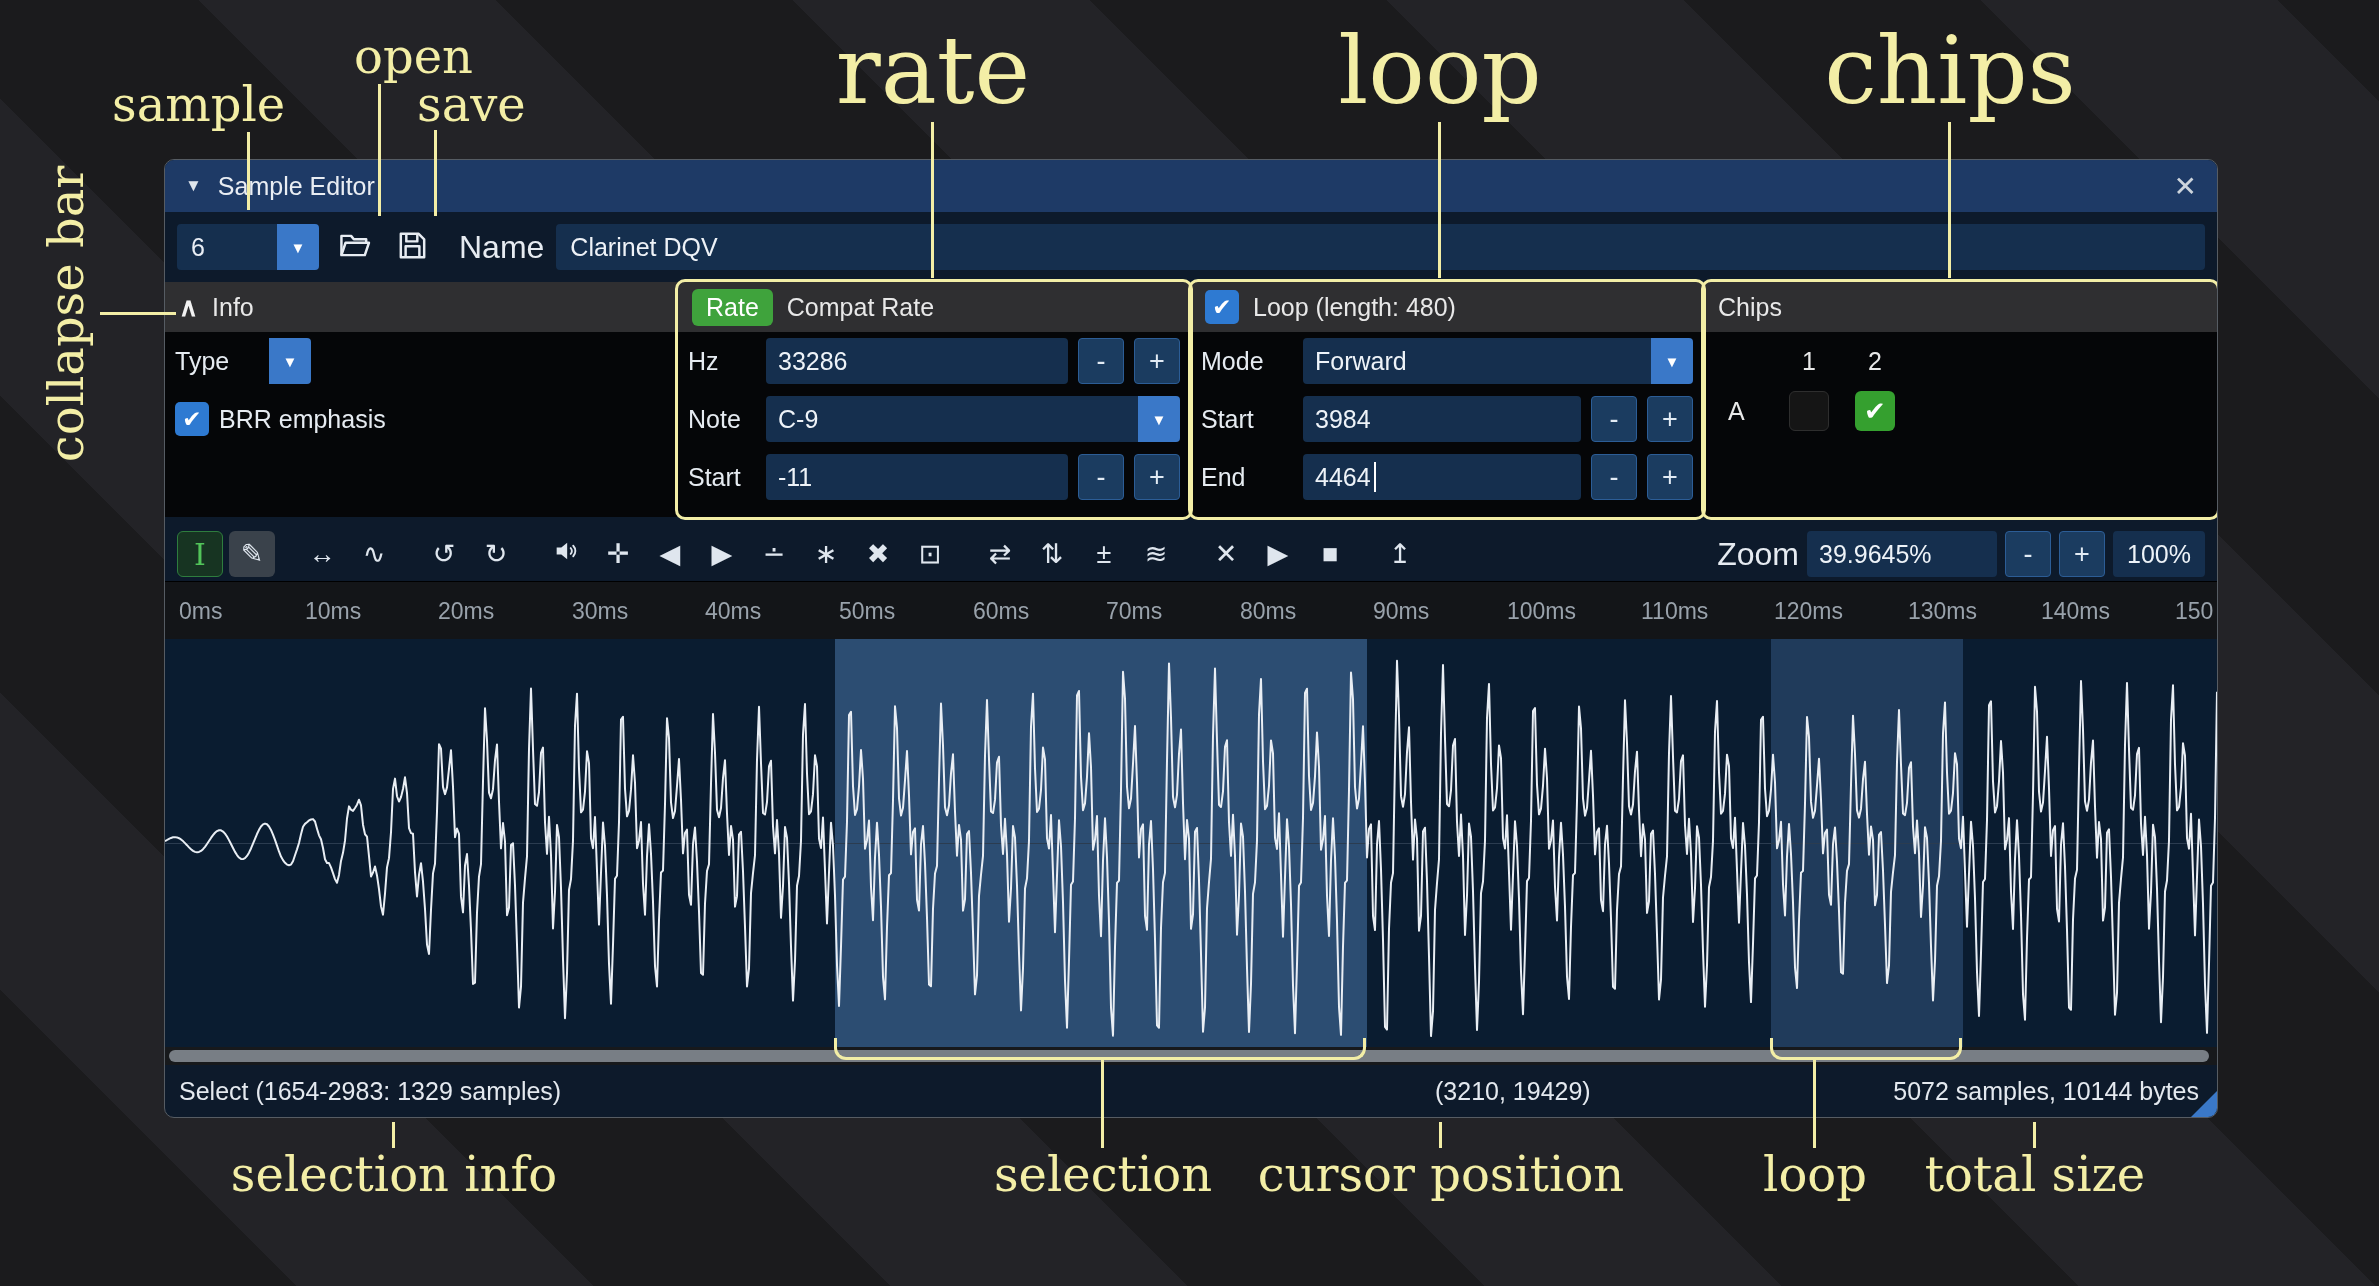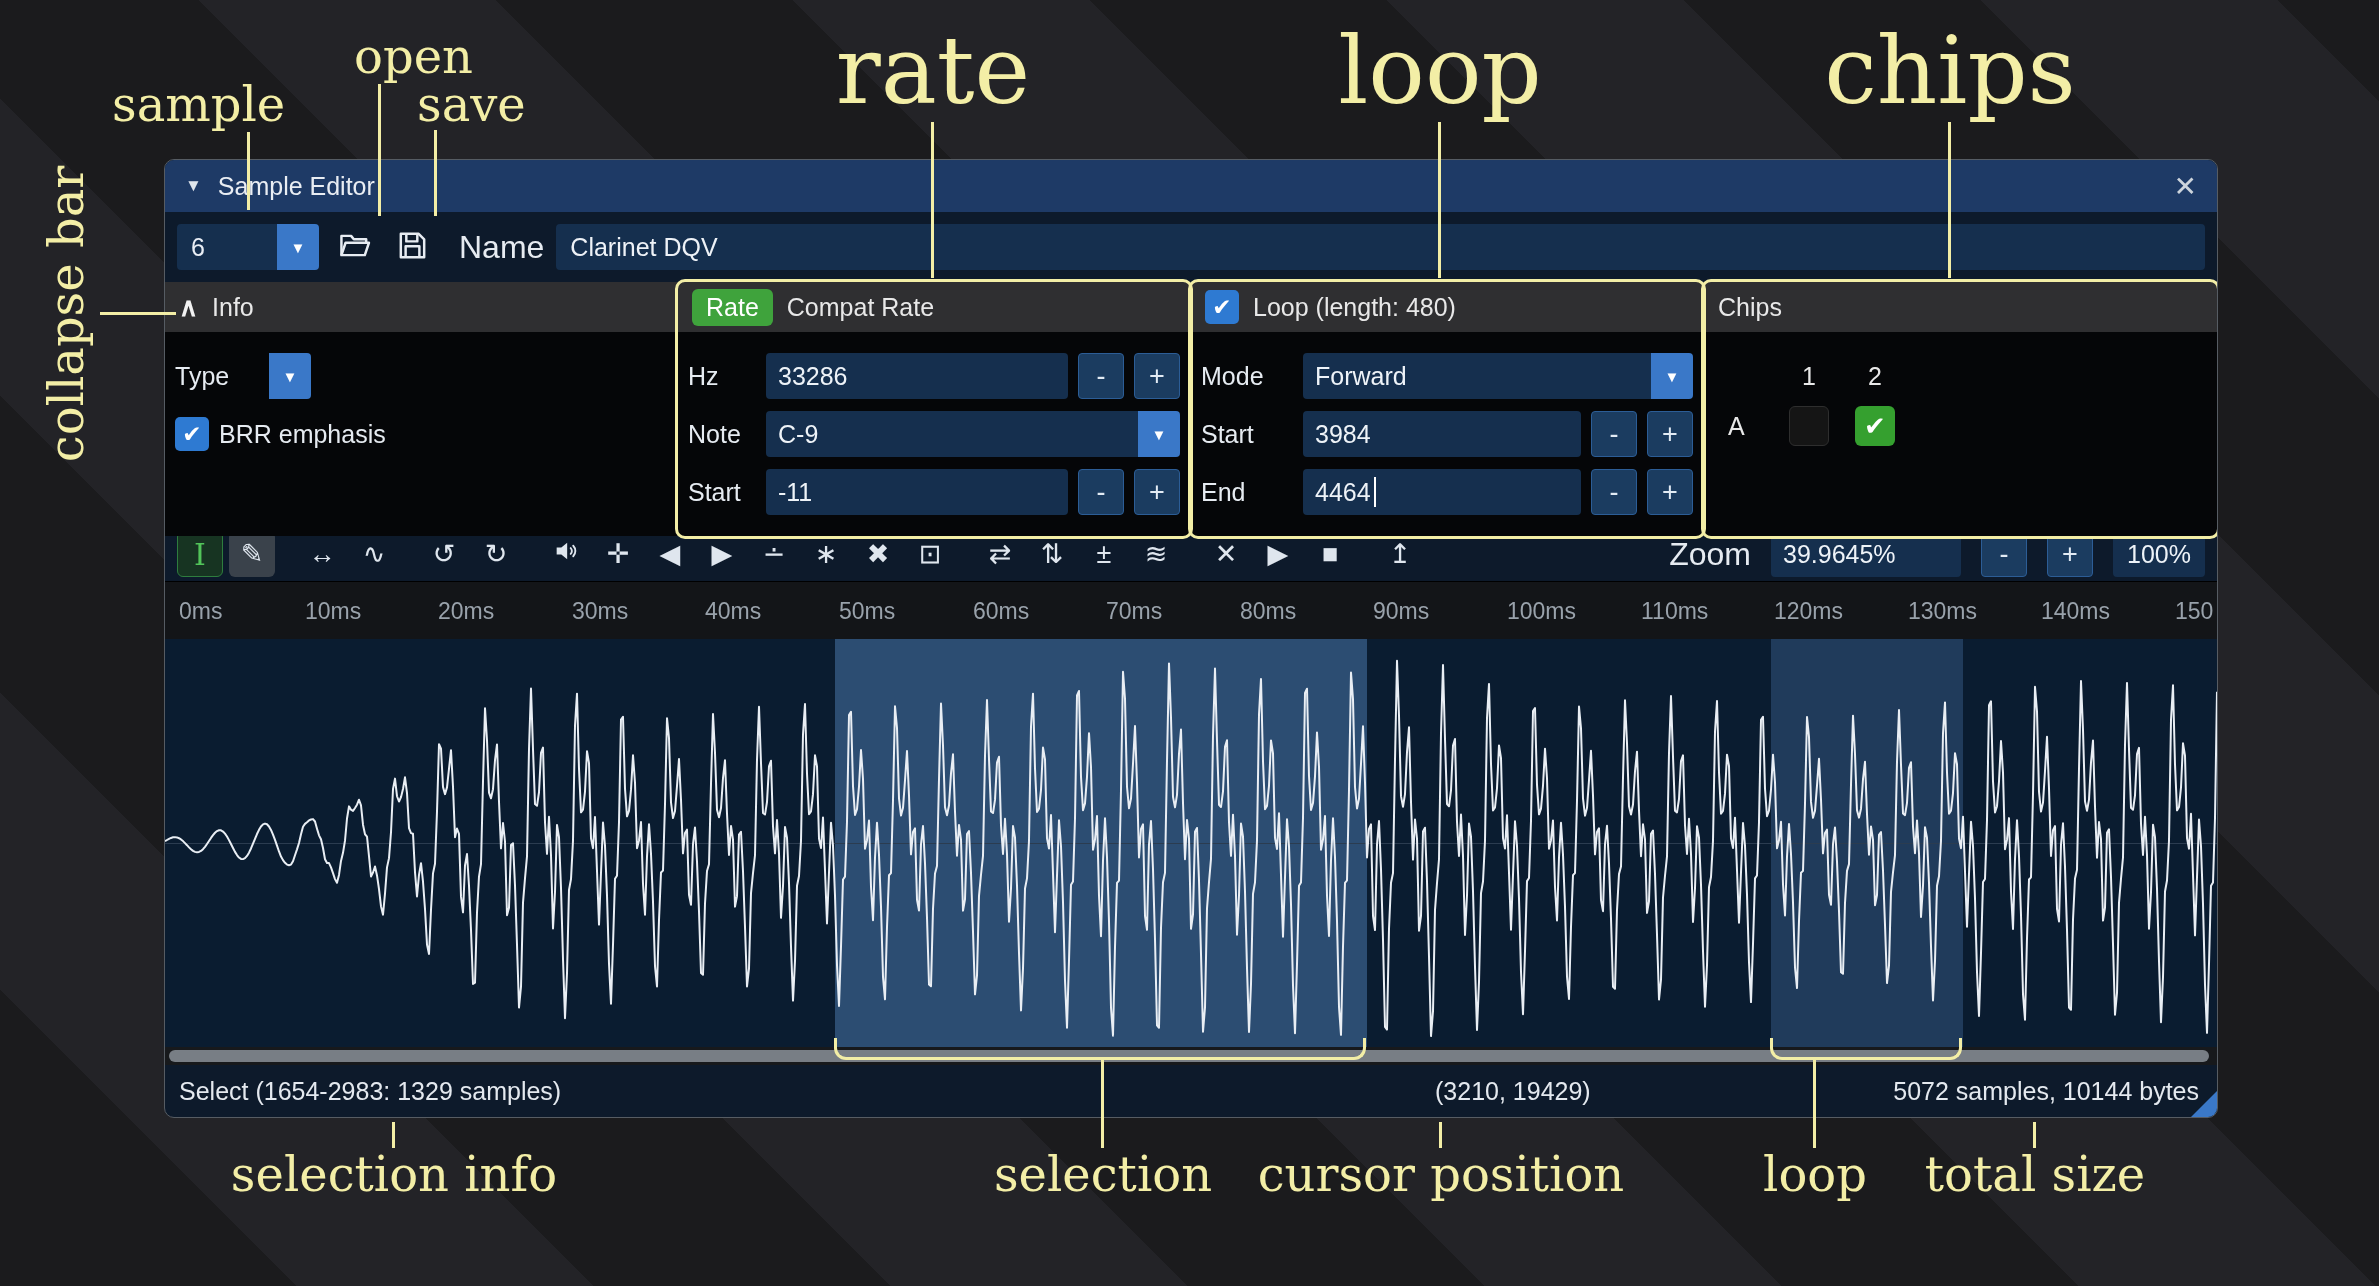--- a/index.html
+++ b/index.html
@@ -21,21 +21,21 @@
   .iconbtn{width:46px;height:46px;display:flex;align-items:center;justify-content:center;color:#e7ecf2}
   .iconbtn svg{width:33px;height:33px}
   .lbl{color:#e6ebf1;font-size:32px}
   .namefield{flex:1;height:46px;background:#152f4e;border-radius:4px;display:flex;align-items:center;padding:0 14px;color:#eef2f7;font-size:25px}
 
   
   .panels{height:235px;display:grid;grid-template-columns:1fr 1fr 1fr 1fr;flex:0 0 auto;background:#05070a}
   .panel{display:flex;flex-direction:column;position:relative;border-right:1px solid #1a1d22}
   .panel:last-child{border-right:none}
   .phead{height:50px;background:#2f2f31;display:flex;align-items:center;gap:14px;padding:0 14px;color:#e8e8e8;font-size:25px;flex:0 0 auto}
-  .pbody{flex:1;background:#050608;padding:19px 10px;display:flex;flex-direction:column;gap:8px}
+  .pbody{flex:1;background:#050608;padding:4px 10px;display:flex;flex-direction:column;gap:8px}
   .prow{display:flex;align-items:center;gap:10px;height:50px}
   .plabel{color:#e6ebf1;font-size:25px;flex:0 0 auto}
   .w84{width:84px}.w68{width:68px}.w92{width:92px}
   .field{background:#152f4e;height:46px;border-radius:4px;display:flex;align-items:center;padding:0 12px;color:#eef3f8;font-size:25px;flex:1;min-width:0;overflow:hidden}
   .dd{display:flex;flex:1;height:46px;min-width:0}
   .dd .field{border-radius:4px 0 0 4px}
   .sq{width:46px;height:46px;flex:0 0 auto;background:#1b3c60;border:1px solid #2c5d96;border-radius:4px;color:#e2ebf4;font-size:27px;display:flex;align-items:center;justify-content:center}
   .chk{width:34px;height:34px;flex:0 0 auto;background:#2e7ad2;border-radius:5px;display:flex;align-items:center;justify-content:center;color:#fff;font-size:23px}
   .badge{background:#3fa33c;border-radius:6px;padding:4px 14px;color:#fff;font-size:25px}
   .chev{color:#f2f2f2;font-size:26px;font-weight:bold}
@@ -46,21 +46,21 @@
   .chip-off{width:40px;height:40px;background:#151515;border:1px solid #2e2e2e;border-radius:6px}
   .chip-on{width:40px;height:40px;background:#35a02f;border-radius:6px;display:flex;align-items:center;justify-content:center;color:#fff;font-size:26px}
 
   
   .toolbar{height:54px;margin-top:10px;display:flex;align-items:center;padding:0 12px;gap:6px;flex:0 0 auto}
   .tbtn{width:46px;height:46px;flex:0 0 auto;border-radius:6px;display:flex;align-items:center;justify-content:center;font-size:27px;color:#dfe6ee}
   .tbtn svg{width:28px;height:28px}
   .tbtn.active{background:#173422;border:1px solid #2e7d3e;color:#52c45a;font-family:"DejaVu Serif",serif;font-size:30px}
   .tbtn.toggled{background:#3a424b}
   .tsep{width:12px;flex:0 0 auto}
-  .zoomwrap{margin-left:auto;display:flex;align-items:center;gap:20px}
+  .zoomwrap{margin-left:auto;display:flex;align-items:center;gap:8px}
   .zfield{flex:none;width:190px}
   .zreset{flex:none;width:92px;justify-content:center;padding:16px}
 
   
   .ruler{height:58px;background:#131518;position:relative;flex:0 0 auto;overflow:hidden;border-top:1px solid #000}
   .rtick{position:absolute;top:50%;transform:translateY(-50%);color:#99a2ab;font-size:23px}
   .wave{flex:1;position:relative;background:#0a1c30;overflow:hidden}
   .centerline{position:absolute;left:0;right:0;top:50%;height:1px;background:#2b3c50}
   .ovl-sel{position:absolute;top:0;bottom:0;left:670px;width:532px;background:rgba(96,152,216,.40)}
   .ovl-loop{position:absolute;top:0;bottom:0;left:1606px;width:192px;background:rgba(96,152,216,.26)}

